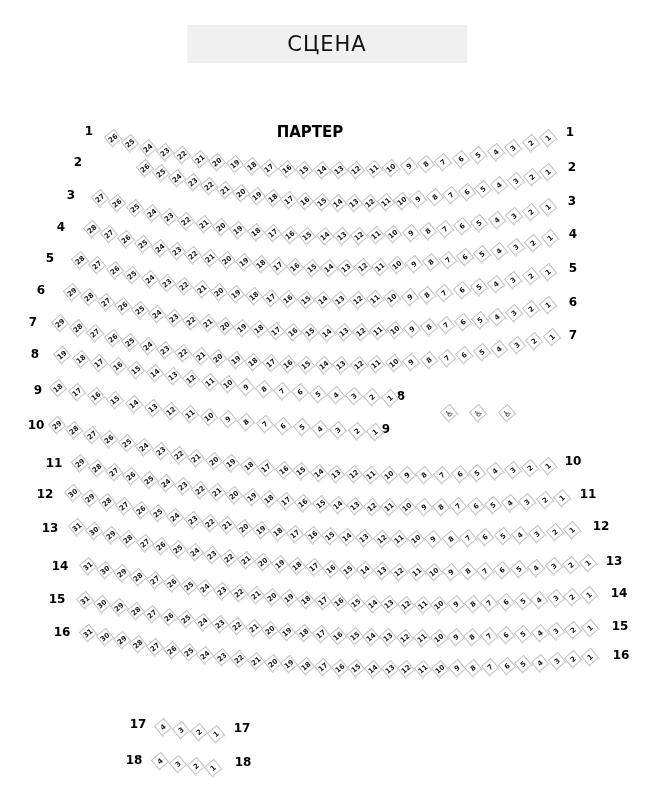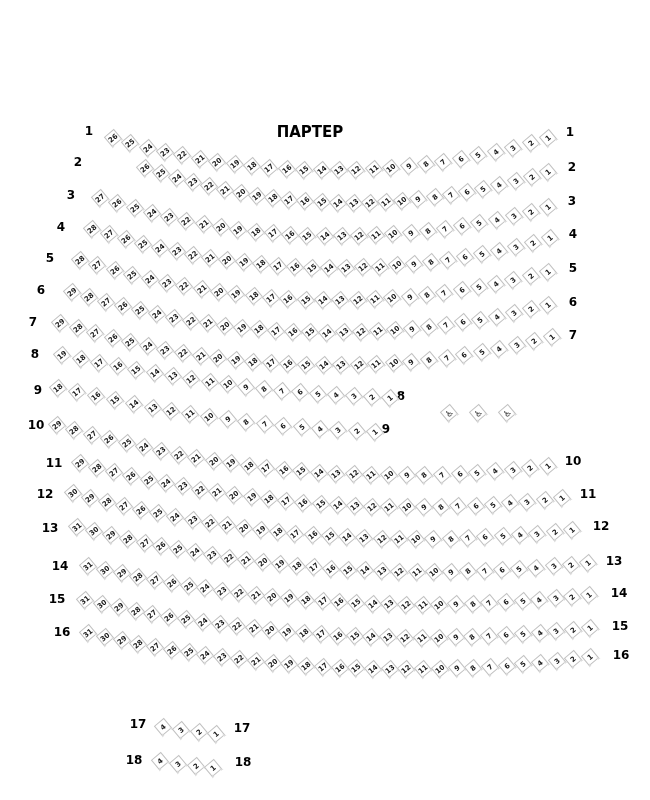--- a/index.html
+++ b/index.html
@@ -19,20 +19,23 @@
   .seat::before{content:"";position:absolute;left:-2px;bottom:-2px;width:0;height:0;
         border-left:3px solid transparent;border-bottom:3px solid #dcdcdc;}
   .seat::after{content:"";position:absolute;right:-2px;bottom:-2px;width:0;height:0;
         border-right:3px solid transparent;border-bottom:3px solid #dcdcdc;}
   .seat.wheelchair{font-size:9px;color:#333;font-weight:normal;}
 </style>
 </head>
 <body>
 
 <div class="page">
+  <div class="stage">
+    <span>СЦЕНА</span>
+  </div>
   <div class="section-title">ПАРТЕР</div>
   <div id="rows">
       <div>
         <span class="row-label" style="left: 89px; top: 131px;">1</span>
         <span class="row-label" style="left: 570px; top: 132px;">1</span>
         <div class="seat" style="left: 113px; top: 138px;">26</div>
         <div class="seat" style="left: 130.362px; top: 142.992px;">25</div>
         <div class="seat" style="left: 147.726px; top: 147.568px;">24</div>
         <div class="seat" style="left: 165.094px; top: 151.728px;">23</div>
         <div class="seat" style="left: 182.466px; top: 155.472px;">22</div>

